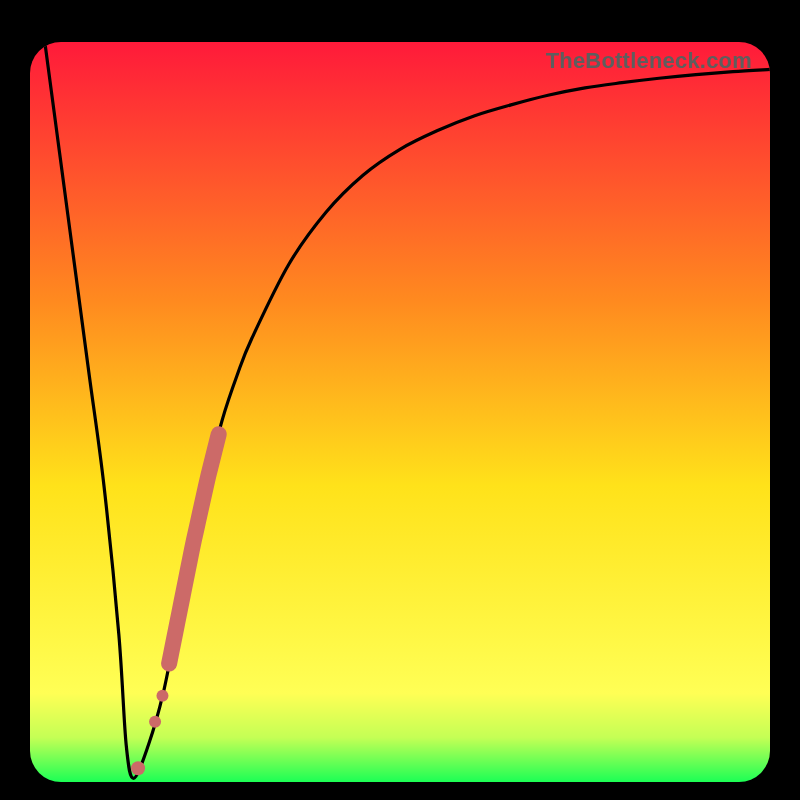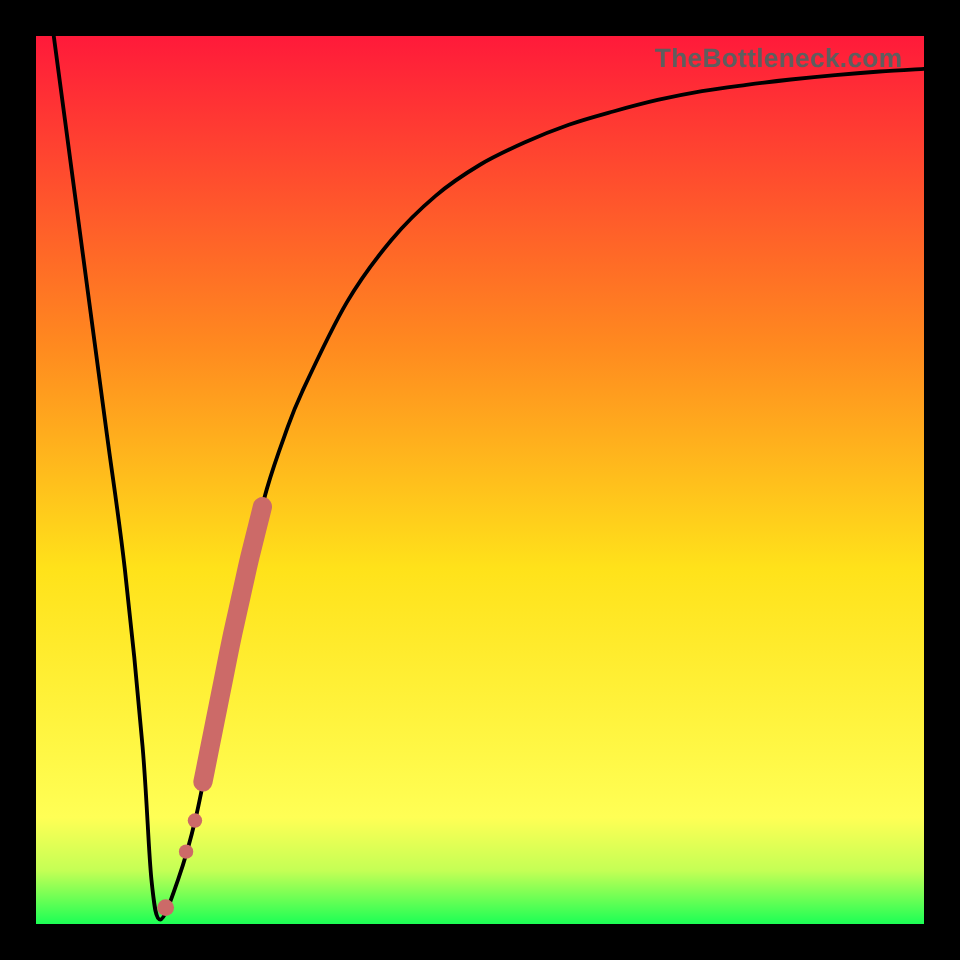--- a/index.html
+++ b/index.html
@@ -13,24 +13,25 @@
   }
   .frame {
     position: absolute;
     left: 0; top: 0;
     width: 800px; height: 800px;
     background: #000;
   }
   .plot {
     position: absolute;
     left: 30px;
-    top: 30px;
+    top: 42px;
     width: 740px;
     height: 740px;
     overflow: hidden;
+    border-radius: 31px;
   }
   .wm {
     position: absolute;
     top: 6px;
     right: 18px;
     color: #5e5e5e;
     font-size: 22px;
     font-weight: 600;
     letter-spacing: 0.2px;
     z-index: 10;

